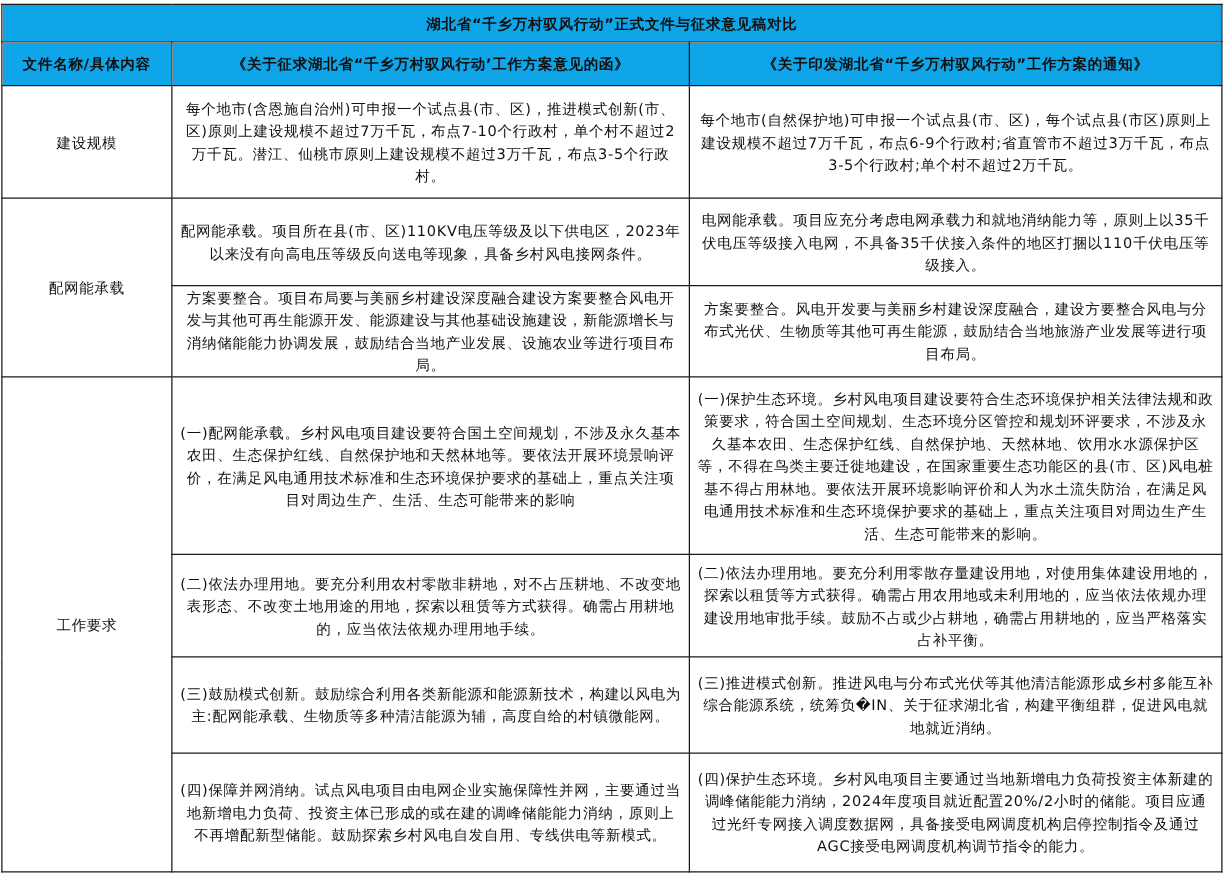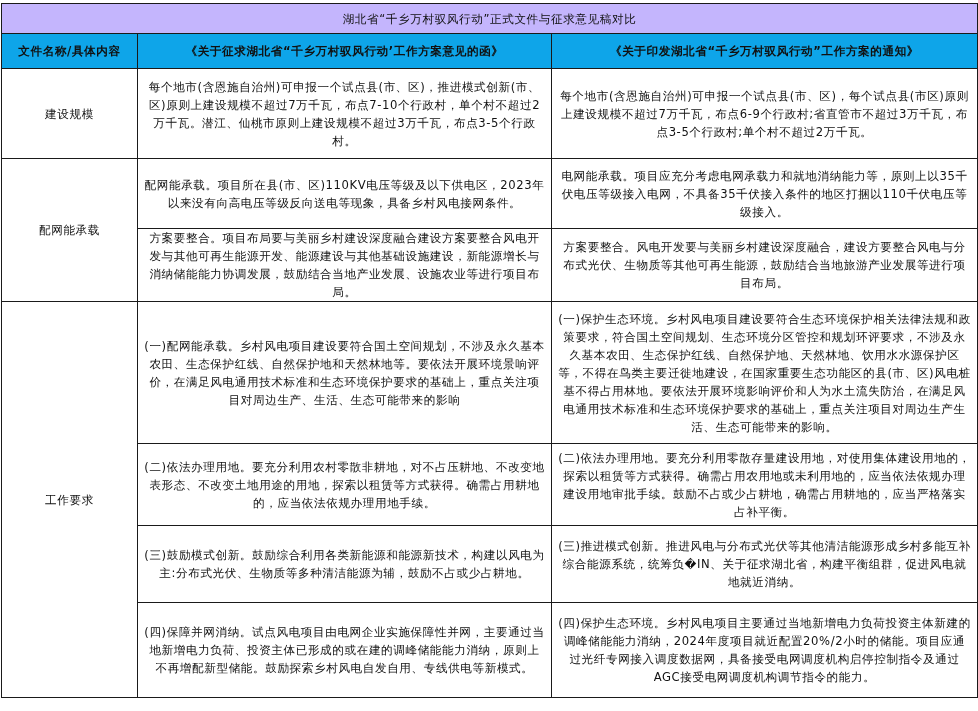--- a/index.html
+++ b/index.html
@@ -26,22 +26,22 @@
       border: 1.5px solid #1a1a1a;
       vertical-align: middle;
       text-align: center;
       padding: 0 6px;
       font-size: 11.6px;
       line-height: 18px;
       letter-spacing: 0.6px;
       overflow: hidden;
     }
     .title-row td {
-      background: #c4b5fd;
-      font-weight: normal;
+      background: #0ea5e9;
+      font-weight: bold;
       font-size: 13px;
       height: 29px;
       letter-spacing: 0.3px;
     }
     .head-row td {
       background: #0ea5e9;
       font-weight: bold;
       font-size: 12.6px;
       height: 34px;
       letter-spacing: 0.3px;
@@ -69,21 +69,21 @@
   </tr>
   <tr class="head-row">
     <td>文件名称/具体内容</td>
     <td>《关于征求湖北省“千乡万村驭风行动’工作方案意见的函》</td>
     <td>《关于印发湖北省“千乡万村驭风行动”工作方案的通知》</td>
   </tr>
 
   <tr style="height:90px">
     <td class="cat">建设规模</td>
     <td>每个地市(含恩施自治州)可申报一个试点县(市、区)，推进模式创新(市、区)原则上建设规模不超过7万千瓦，布点7-10个行政村，单个村不超过2万千瓦。潜江、仙桃市原则上建设规模不超过3万千瓦，布点3-5个行政村。</td>
-    <td><span>每个地市(含恩施自治州)可申报一个试点县(市、区)，每个试点县(市区)原则上建设规模不超过7万千瓦，</span><b>布点6-9个行政村;省直管市不超过3万千瓦，布点3-5个行政村;单个村不超过2万千瓦。</b></td>
+    <td><span>每个地市(自然保护地)可申报一个试点县(市、区)，每个试点县(市区)原则上建设规模不超过7万千瓦，</span><b>布点6-9个行政村;省直管市不超过3万千瓦，布点3-5个行政村;单个村不超过2万千瓦。</b></td>
   </tr>
 
   <tr style="height:70px">
     <td class="cat" rowspan="2">配网能承载</td>
     <td>配网能承载。项目所在县(市、区)110KV电压等级及以下供电区，2023年以来没有向高电压等级反向送电等现象，具备乡村风电接网条件。</td>
     <td><span>电网能承载。项目应充分考虑电网承载力和就地消纳能力等，原则上</span><b>以35千伏电压</b><span>等级接入电网，不具备35千伏接入条件的地区</span><b>打捆以110千伏电压等级接入。</b></td>
   </tr>
   <tr style="height:60px">
     <td>方案要整合。项目布局要与美丽乡村建设深度融合建设方案要整合风电开发与其他可再生能源开发、能源建设与其他基础设施建设，新能源增长与消纳储能能力协调发展，鼓励结合当地产业发展、设施农业等进行项目布局。</td>
     <td>方案要整合。风电开发要与美丽乡村建设深度融合，建设方要整合风电与分布式光伏、生物质等其他可再生能源，鼓励结合当地旅游产业发展等进行项目布局。</td>
@@ -92,21 +92,21 @@
   <tr style="height:142px">
     <td class="cat" rowspan="4">工作要求</td>
     <td>(一)配网能承载。乡村风电项目建设要符合国土空间规划，不涉及永久基本农田、生态保护红线、自然保护地和天然林地等。要依法开展环境景响评价，在满足风电通用技术标准和生态环境保护要求的基础上，重点关注项目对周边生产、生活、生态可能带来的影响</td>
     <td><span>(一)保护生态环境。乡村风电项目建设要符合生态环境保护相关法律法规和政策要求，符合国土空间规划、生态环境分区管控和规划环评要求，不涉及永久基本农田、生态保护红线、自然保护地、</span><b>天然林地、饮用水水源保护区等，不得在鸟类主要迁徙地建设</b><span>，在国家重要生态功能区的县(市、区)风电桩基不得占用林地。要依法开展环境影响评价和人为水土流失防治，在满足风电通用技术标准和生态环境保护要求的基础上，重点关注项目对周边生产生活、生态可能带来的影响。</span></td>
   </tr>
   <tr style="height:82px">
     <td>(二)依法办理用地。要充分利用农村零散非耕地，对不占压耕地、不改变地表形态、不改变土地用途的用地，探索以租赁等方式获得。确需占用耕地的，应当依法依规办理用地手续。</td>
     <td><span>(二)依法办理用地。要充分利用零散存量建设用地，</span><b>对使用集体建设用地的，探索以租赁等方式获得。</b><span>确需占用农用地或未利用地的，应当依法依规办理建设用地审批手续。</span><b>鼓励不占或少占耕地，确需占用耕地的，应当严格落实占补平衡。</b></td>
   </tr>
   <tr style="height:77px">
-    <td>(三)鼓励模式创新。鼓励综合利用各类新能源和能源新技术，构建以风电为主:分布式光伏、生物质等多种清洁能源为辅，鼓励不占或少占耕地。</td>
+    <td>(三)鼓励模式创新。鼓励综合利用各类新能源和能源新技术，构建以风电为主:配网能承载、生物质等多种清洁能源为辅，高度自给的村镇微能网。</td>
     <td>(三)推进模式创新。推进风电与分布式光伏等其他清洁能源形成乡村多能互补综合能源系统，统筹负�IN、关于征求湖北省，构建平衡组群，促进风电就地就近消纳。</td>
   </tr>
   <tr style="height:95px">
     <td>(四)保障并网消纳。试点风电项目由电网企业实施保障性并网，主要通过当地新增电力负荷、投资主体已形成的或在建的调峰储能能力消纳，原则上不再增配新型储能。鼓励探索乡村风电自发自用、专线供电等新模式。</td>
     <td><span>(四)保护生态环境。乡村风电项目主要通过当地新增电力负荷投资主体新建的调峰储能能力消纳，</span><b>2024年度项目就近配置20%/2小时的储能。</b><span>项目应通过光纤专网接入调度数据网，具备接受电网调度机构启停控制指令及通过AGC接受电网调度机构调节指令的能力。</span></td>
   </tr>
 </tbody>
   </table>
 
 </body></html>

